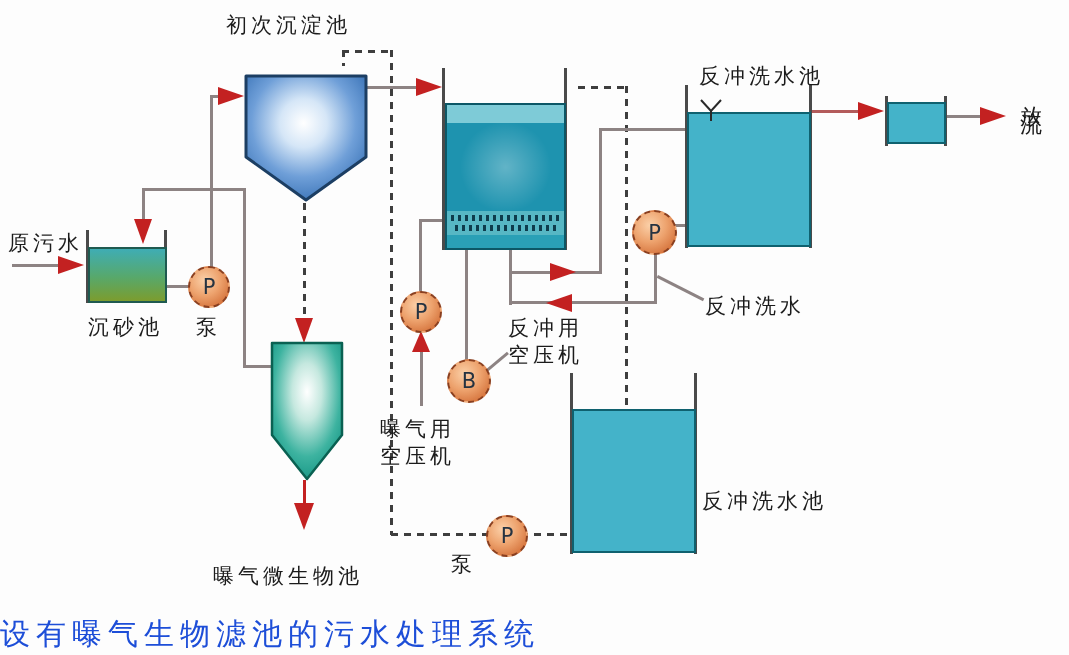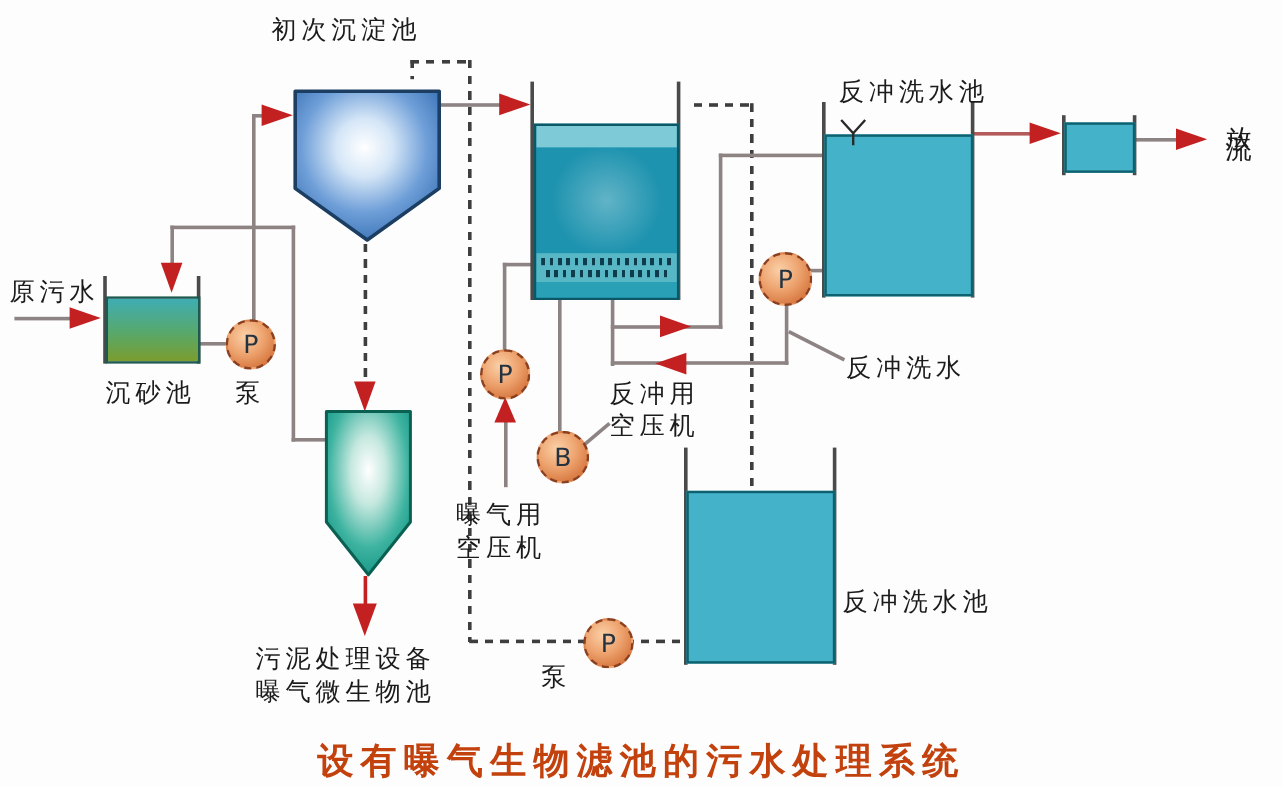--- a/index.html
+++ b/index.html
@@ -1,21 +1,21 @@
 <!DOCTYPE html>
 <html style="--water-cyan: #44b3c9; --water-teal-dark: #1e93af; --arrow-red: #c32121; --pump-orange: #eda26d; --pipe-gray: #8d8383; --dash-gray: #3e3e3e; --sed-blue: #2f6ab0; --thickener-teal: #0f9180; --grit-green: #7c9c2e;"><head>
 <meta charset="utf-8">
 <style>
   html,body{margin:0;padding:0;background:#ffffff;}
   .canvas{
     position:relative;width:1069px;height:655px;background:#fdfdfd;overflow:hidden;
     font-family:"DejaVu Sans","Liberation Sans",sans-serif;color:#1c1c1c;
   }
   .lbl{position:absolute;font-size:21px;letter-spacing:4px;line-height:27px;white-space:nowrap;color:#1b1b1b;}
-  .title{position:absolute;left:0;right:0;top:614px;text-align:center;font-size:30px;font-weight:bold;letter-spacing:6px;color:#c2410c;}
+  .title{position:absolute;left:0;right:0;top:614px;font-size:30px;font-weight:normal;letter-spacing:6px;color:#1d4ed8;}
   .vert-lbl{position:absolute;writing-mode:vertical-rl;font-size:22px;letter-spacing:6px;color:#1b1b1b;}
 
   .post{position:absolute;width:3px;background:#4a4a4a;}
   .pipe{position:absolute;background:var(--pipe-gray,#8d8383);}
   .pipe.h{height:3px;} .pipe.v{width:3px;}
   .pipe.red{background:#b35b5b;}
   .ptr{position:absolute;height:2.5px;background:var(--pipe-gray,#8d8383);transform-origin:0 0;}
 
   .dash-h{position:absolute;height:3px;background:repeating-linear-gradient(to right,var(--dash-gray,#3e3e3e) 0 7px,transparent 7px 13px);}
   .dash-v{position:absolute;width:3px;background:repeating-linear-gradient(to bottom,var(--dash-gray,#3e3e3e) 0 7px,transparent 7px 13px);}
@@ -170,21 +170,21 @@
       <span>P</span>
     </div>
 
   <div class="lbl" style="left:226px;top:12px;">初次沉淀池</div>
   <div class="lbl" style="left:699px;top:63px;">反冲洗水池</div>
   <div class="vert-lbl" style="left:1016px;top:88px;">放流</div>
   <div class="lbl" style="left:8px;top:206px;margin-top:24px;">原污水</div>
   <div class="lbl" style="left:88px;top:314px;">沉砂池</div>
   <div class="lbl" style="left:196px;top:314px;">泵</div>
   <div class="lbl" style="left:213px;top:536px;">
-    <span>污泥处理设备</span><br>
+    <br>
     <span>曝气微生物池</span>
   </div>
   <div class="lbl" style="left:380px;top:416px;text-align:right;">
     <span>曝气用</span><br>
     <span>空压机</span>
   </div>
   <div class="lbl" style="left:508px;top:315px;">
     <span>反冲用</span><br>
     <span>空压机</span>
   </div>

